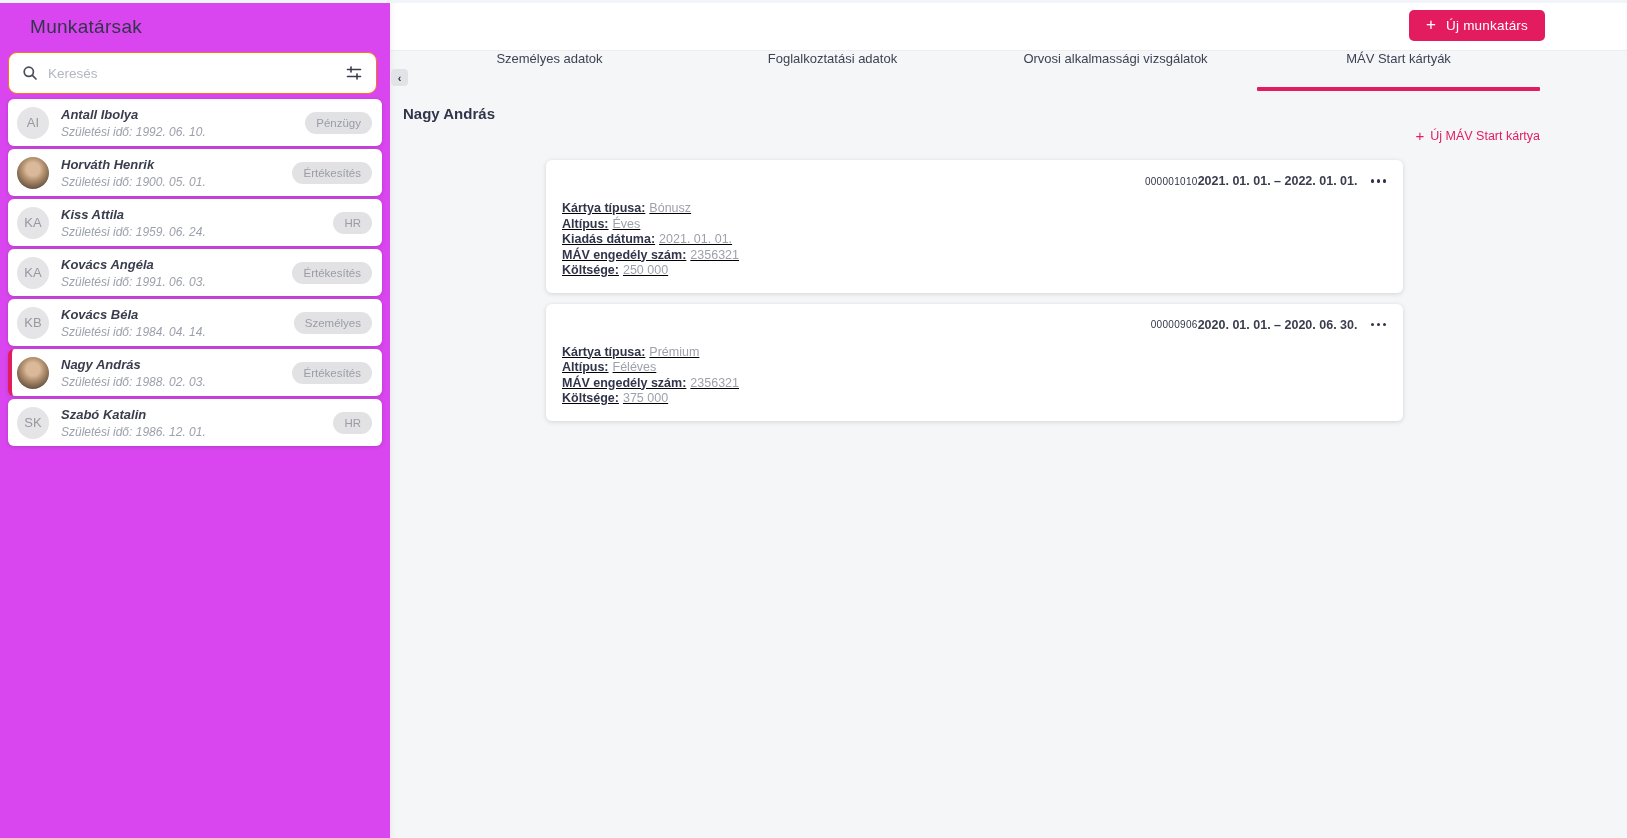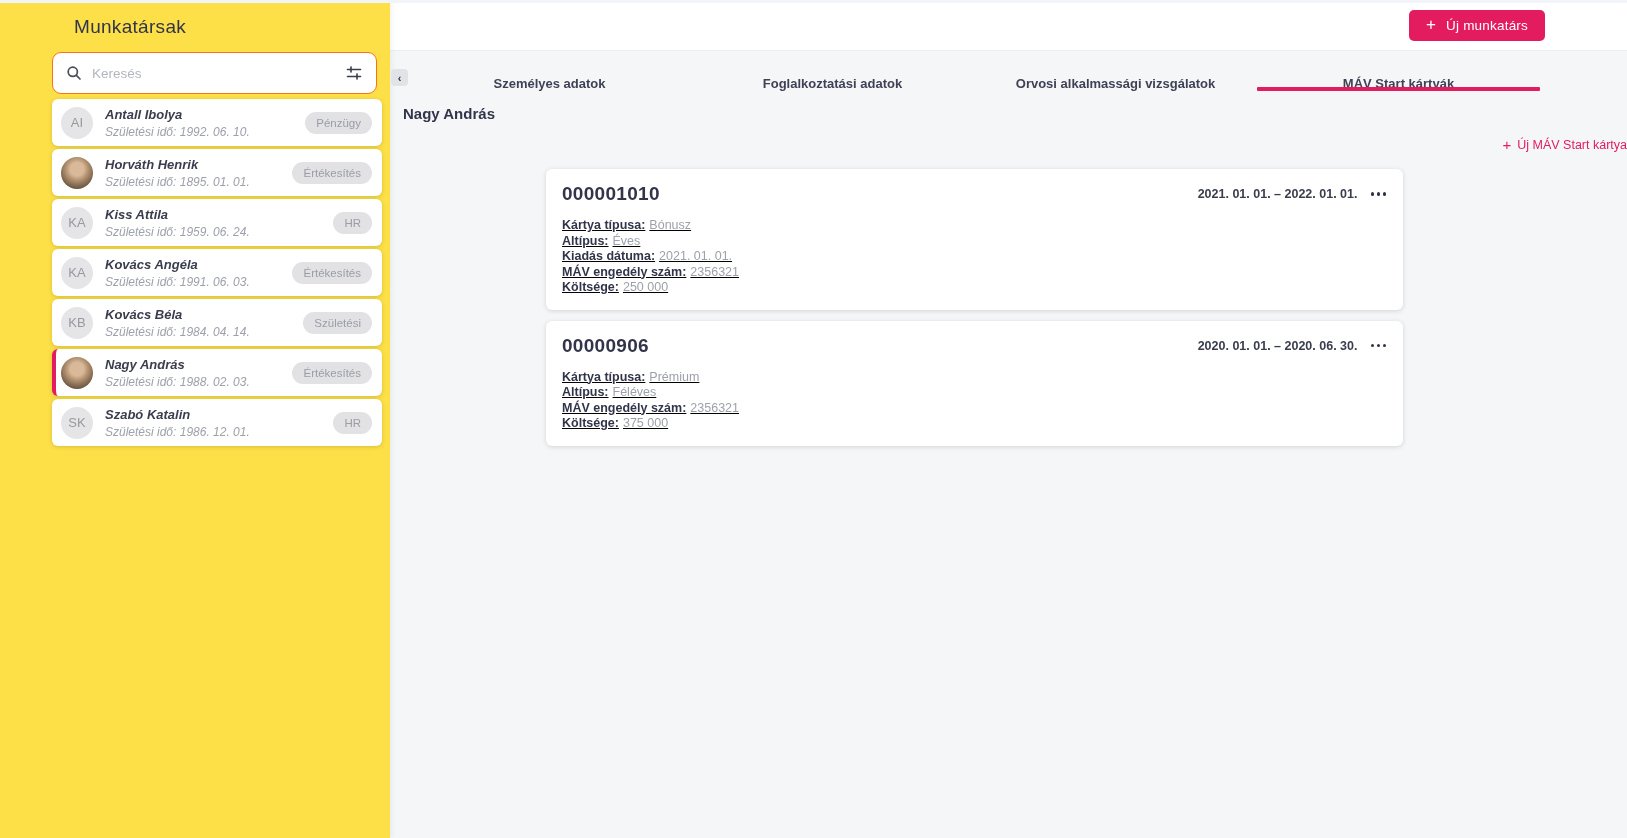--- a/index.html
+++ b/index.html
@@ -5,21 +5,21 @@
   * { margin:0; padding:0; box-sizing:border-box; }
   html,body { width:1627px; height:838px; overflow:hidden;
     font-family:"Liberation Sans", sans-serif; background:#F5F6F8; }
   :root { --accent:#E31C5F; --dark:#32354A; --gray:#9EA1AB; }
 
   .top-strip { position:absolute; left:0; top:0; width:100%; height:3px;
     background:#F1F4F8; z-index:40; }
 
   
   .sidebar { position:absolute; left:0; top:0; width:390px; height:838px;
-    background:#fde047; z-index:20; box-shadow:2px 0 5px rgba(0,0,0,0.05);padding-left:44px; }
+    background:#d946ef; z-index:20; box-shadow:2px 0 5px rgba(0,0,0,0.05); }
   .sidebar-title { font-size:19px; font-weight:500; color:var(--dark);
     margin:16px 0 14px 30px; letter-spacing:0.3px; }
   .search-box { margin:0 13px 0 8px; height:42px; background:#fff;
     border:1px solid #f97316; border-radius:9px; display:flex;
     align-items:center; padding:0 12px 0 13px; }
   .search-box input { flex:1; border:none; outline:none; font-size:13.5px;
     color:#4a4d5a; margin-left:10px; font-family:"Liberation Sans",sans-serif; }
   .search-box input::placeholder { color:#B4B6BF; }
   .icon-btn { background:none; border:none; cursor:pointer; display:flex;
     align-items:center; justify-content:center; padding:2px; }
@@ -51,39 +51,39 @@
     font-weight:500; display:flex; align-items:center; cursor:pointer;
     font-family:"Liberation Sans",sans-serif; letter-spacing:0.2px; }
   .btn-primary .plus { font-size:17px; font-weight:400; margin-right:10px; }
 
   .collapse-btn { position:absolute; left:1px; top:69px; width:17px; height:17px;
     background:#E2E3E7; border:none; border-radius:4px; color:#2F3349;
     font-size:11px; font-weight:700; display:flex; align-items:center;
     justify-content:center; cursor:pointer; z-index:30; }
 
   .tabs-row { display:flex; padding-left:18px; height:40px; }
-  .tab { width:283px; display:flex; align-items:flex-end; justify-content:center;
-    font-size:13px; color:#3F4254; cursor:pointer; position:relative;font-weight:bold; }
+  .tab { width:283px; display:flex; align-items:flex-start; justify-content:center;
+    font-size:13px; color:#3F4254; cursor:pointer; position:relative; }
   .tab.active::after { content:""; position:absolute; left:0; right:0; bottom:0;
     height:4px; background:var(--accent); border-radius:1px; }
 
   .employee-heading { font-size:15px; font-weight:700; color:var(--dark);
     margin:14px 0 0 13px; }
-  .new-card-row { text-align:right; margin-top:13px; }
+  .new-card-row { text-align:right; padding-right:87px; margin-top:4px; }
   .link-accent { color:var(--accent); font-size:12.5px; text-decoration:none;
     cursor:pointer; background:none; border:none;
     font-family:"Liberation Sans",sans-serif; }
   .link-accent .plus { font-size:15px; margin-right:6px; vertical-align:-1px; }
 
   .cards-wrap { margin:16px 0 0 156px; width:857px; }
   .card { background:#fff; border-radius:6px; box-shadow:0 1px 5px rgba(0,0,0,0.14);
     padding:14px 16px 14px 16px; margin-bottom:11px; }
   .card-header { display:flex; align-items:center; }
-  .card-number { font-size:19px; font-weight:700; color:var(--dark);
-    letter-spacing:0.3px; flex:1; }
+  .card-number { font-size:10px; font-weight:400; color:var(--dark);
+    letter-spacing:0.3px; flex:1;text-align:right; }
   .card-validity { font-size:12.5px; font-weight:700; color:#3A3D4D; }
   .menu-btn { background:none; border:none; cursor:pointer; margin-left:12px;
     display:flex; align-items:center; gap:2.5px; padding:3px 1px; }
   .menu-btn i { width:3.5px; height:3.5px; border-radius:50%; background:#2F3349;
     display:block; }
   .card-fields { margin-top:13px; }
   .field-row { font-size:12.5px; line-height:15.5px;text-decoration:underline; }
   .field-label { font-weight:700; color:var(--dark); margin-right:4px; }
   .field-value { color:var(--gray); }
 </style>
@@ -119,21 +119,21 @@
     <div class="emp-text">
       <div class="emp-name">Antall Ibolya</div>
       <div class="emp-birth">Születési idő: 1992. 06. 10.</div>
     </div>
     <span class="badge">Pénzügy</span>
   </div>
       <div class="employee-item">
     <div class="avatar photo"></div>
     <div class="emp-text">
       <div class="emp-name">Horváth Henrik</div>
-      <div class="emp-birth">Születési idő: 1895. 01. 01.</div>
+      <div class="emp-birth">Születési idő: 1900. 05. 01.</div>
     </div>
     <span class="badge">Értékesítés</span>
   </div>
       <div class="employee-item">
     <div class="avatar">KA</div>
     <div class="emp-text">
       <div class="emp-name">Kiss Attila</div>
       <div class="emp-birth">Születési idő: 1959. 06. 24.</div>
     </div>
     <span class="badge">HR</span>
@@ -145,21 +145,21 @@
       <div class="emp-birth">Születési idő: 1991. 06. 03.</div>
     </div>
     <span class="badge">Értékesítés</span>
   </div>
       <div class="employee-item">
     <div class="avatar">KB</div>
     <div class="emp-text">
       <div class="emp-name">Kovács Béla</div>
       <div class="emp-birth">Születési idő: 1984. 04. 14.</div>
     </div>
-    <span class="badge">Születési</span>
+    <span class="badge">Személyes</span>
   </div>
       <div class="employee-item selected">
     <div class="avatar photo"></div>
     <div class="emp-text">
       <div class="emp-name">Nagy András</div>
       <div class="emp-birth">Születési idő: 1988. 02. 03.</div>
     </div>
     <span class="badge">Értékesítés</span>
   </div>
       <div class="employee-item">

